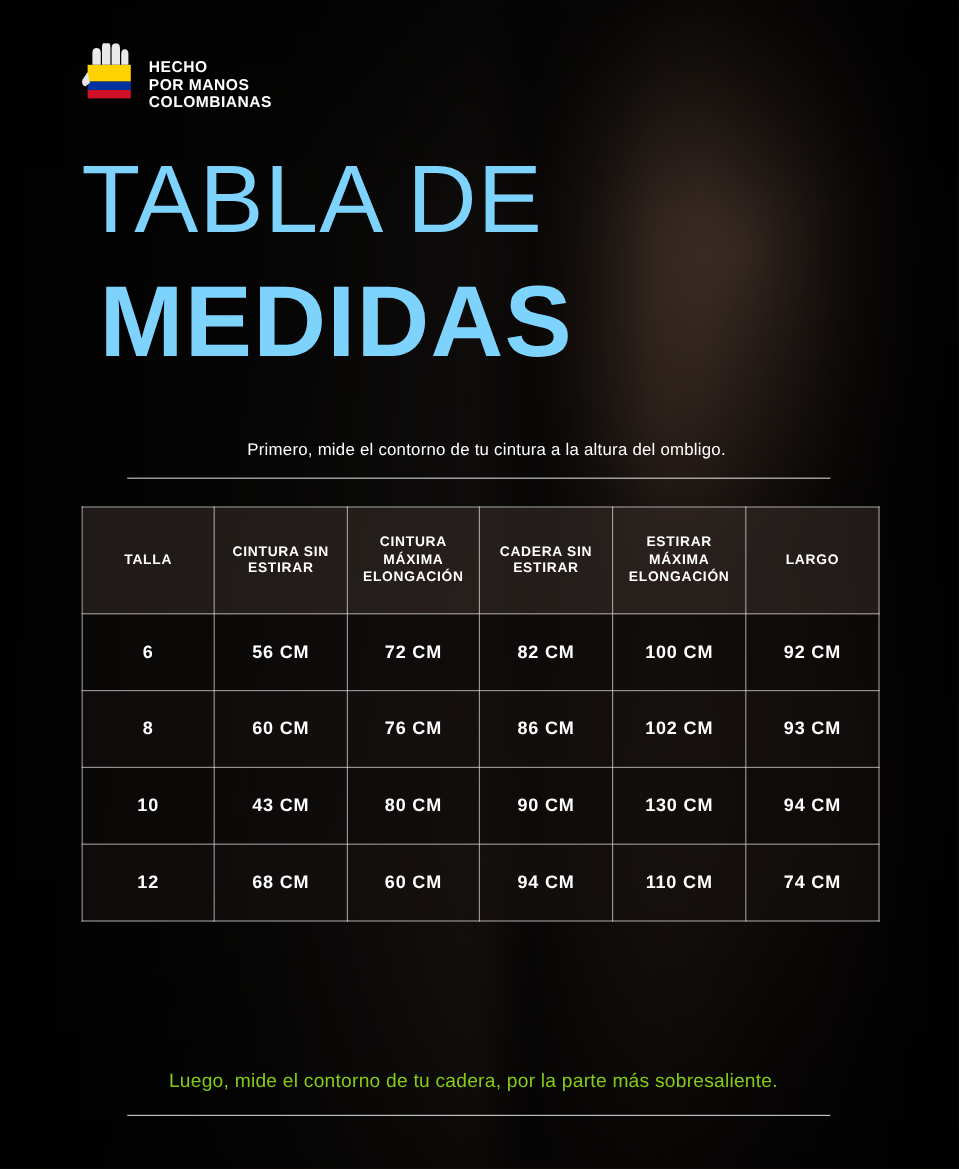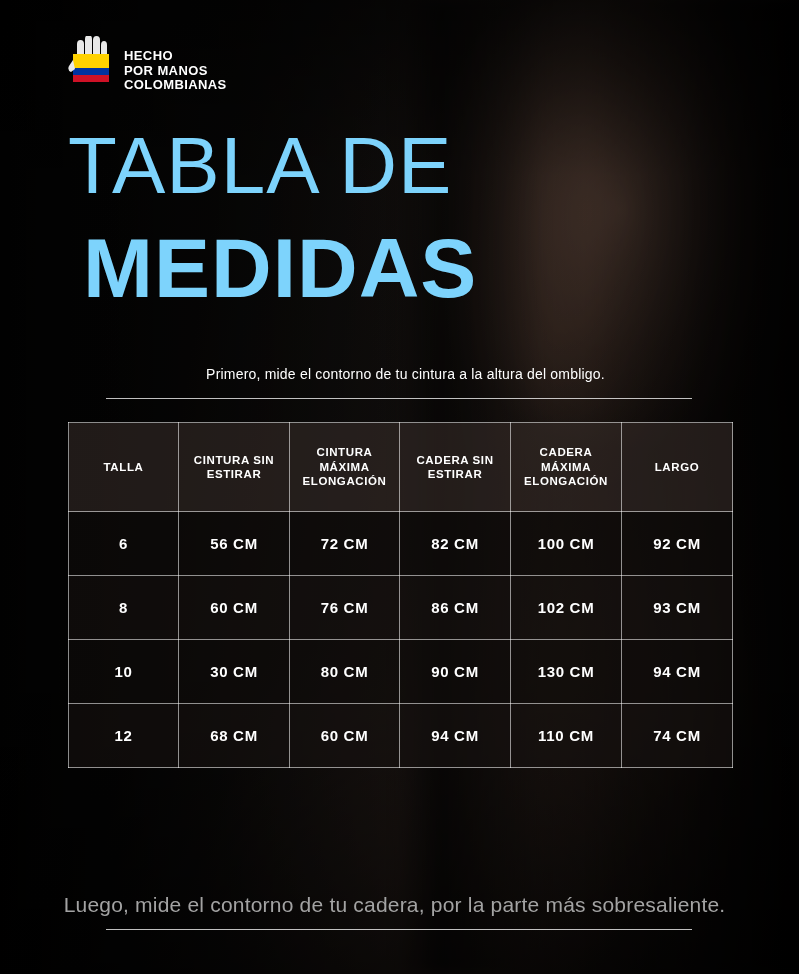--- a/index.html
+++ b/index.html
@@ -126,23 +126,23 @@
     width: 586px;
     top: 398px;
     height: 1px;
     background: rgba(255,255,255,0.75);
   }
   .instr-bottom {
     position: absolute;
     left: 0; right: 10px;
     top: 893px;
     text-align: center;
-    font-size: 21px;
+    font-size: 16px;
     font-weight: 400;
-    color: #a3a3a3;
+    color: #84cc16;
     letter-spacing: 0.2px;
   }
   .rule-bottom {
     position: absolute;
     left: 106px;
     width: 586px;
     top: 929px;
     height: 1px;
     background: rgba(255,255,255,0.75);
   }
@@ -241,21 +241,21 @@
             <col class="c3">
             <col class="c4">
             <col class="c5">
         </colgroup>
         <thead>
           <tr>
             <th>TALLA</th>
             <th>CINTURA SIN ESTIRAR</th>
             <th>CINTURA MÁXIMA ELONGACIÓN</th>
             <th>CADERA SIN ESTIRAR</th>
-            <th>CADERA MÁXIMA ELONGACIÓN</th>
+            <th>ESTIRAR MÁXIMA ELONGACIÓN</th>
             <th>LARGO</th>
           </tr>
         </thead>
         <tbody>
           <tr>
             <td>6</td>
             <td>56 CM</td>
             <td>72 CM</td>
             <td>82 CM</td>
             <td>100 CM</td>
@@ -264,21 +264,21 @@
           <tr>
             <td>8</td>
             <td>60 CM</td>
             <td>76 CM</td>
             <td>86 CM</td>
             <td>102 CM</td>
             <td>93 CM</td>
           </tr>
           <tr>
             <td>10</td>
-            <td>30 CM</td>
+            <td>43 CM</td>
             <td>80 CM</td>
             <td>90 CM</td>
             <td>130 CM</td>
             <td>94 CM</td>
           </tr>
           <tr>
             <td>12</td>
             <td>68 CM</td>
             <td>60 CM</td>
             <td>94 CM</td>

